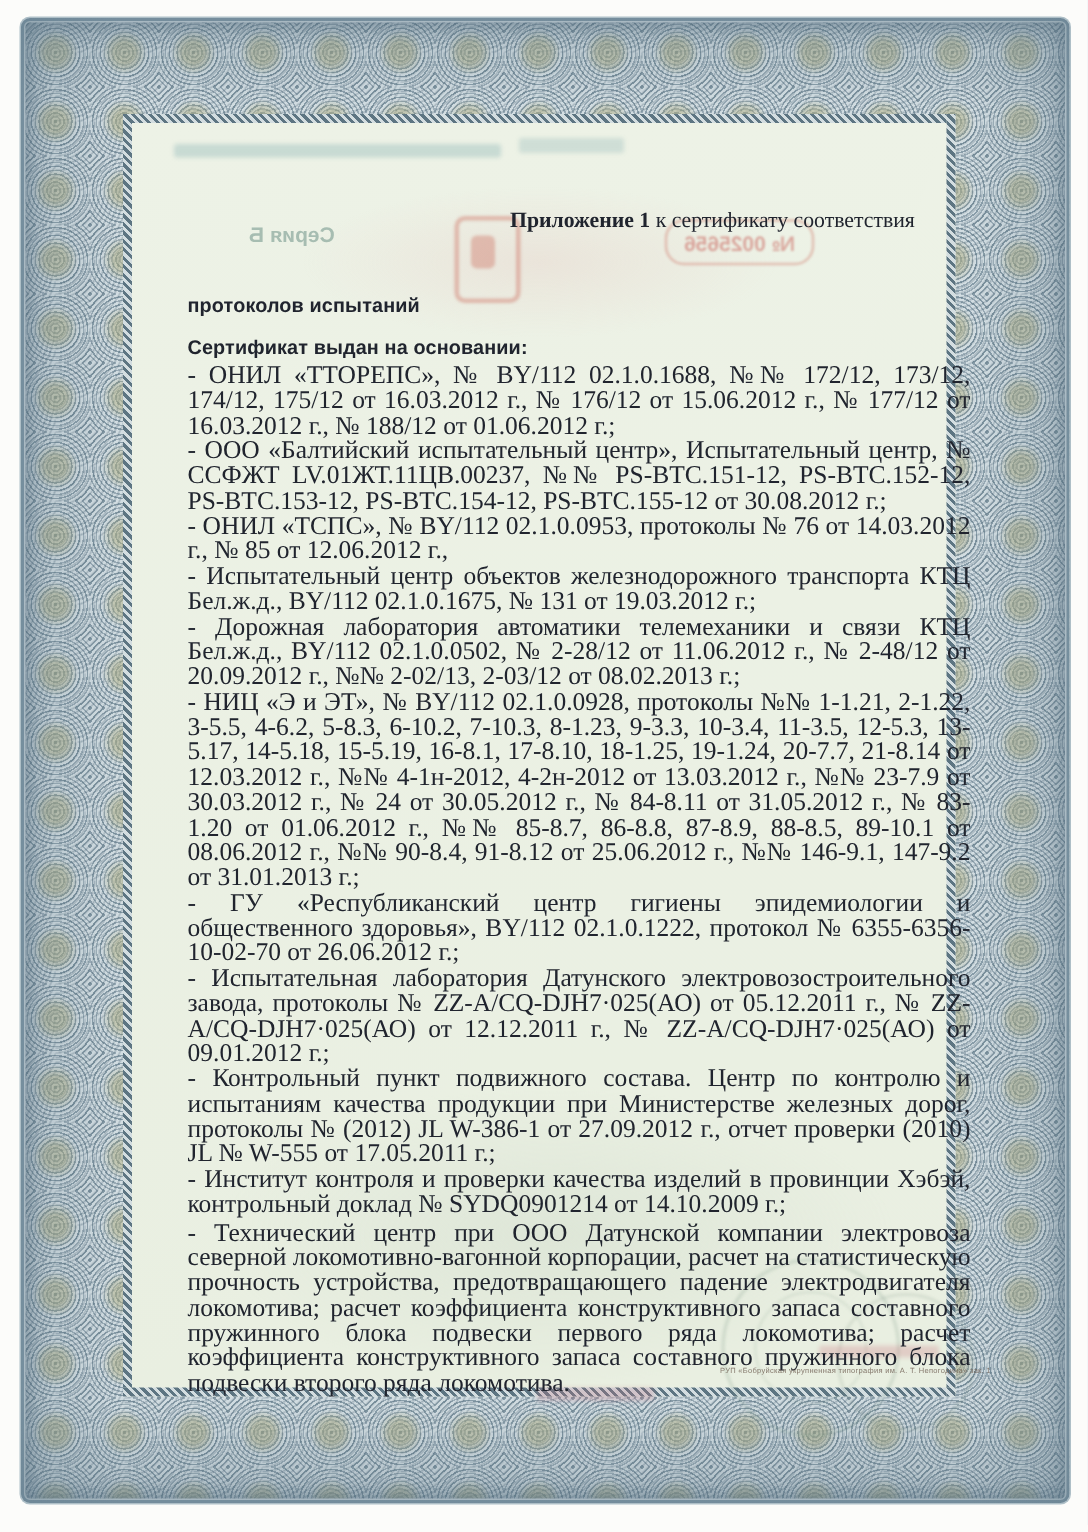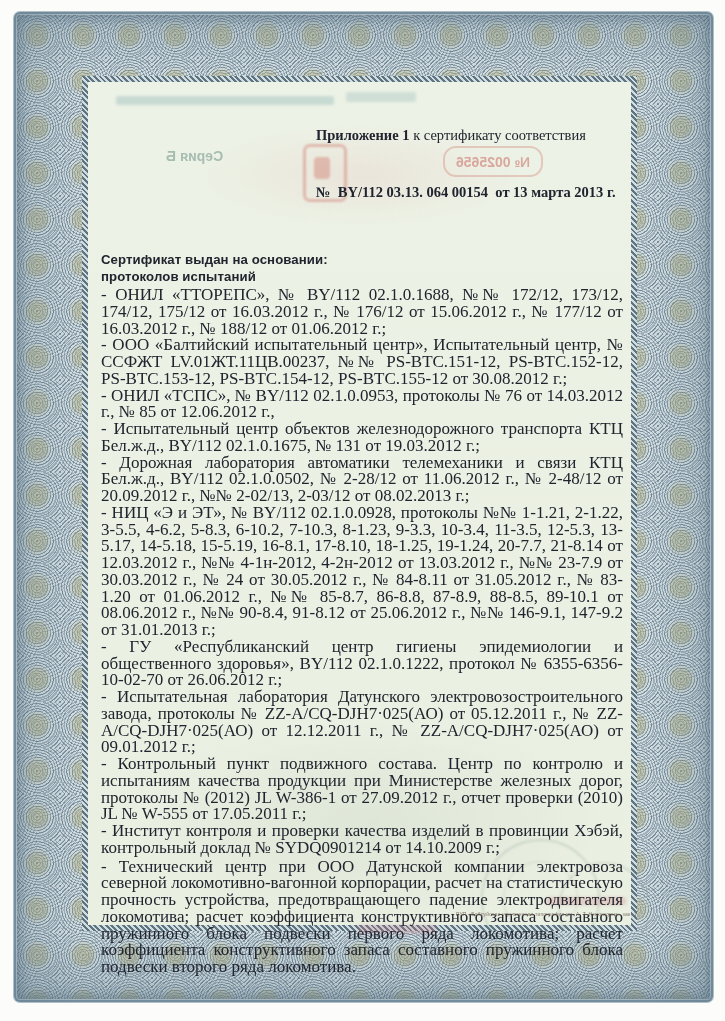--- a/index.html
+++ b/index.html
@@ -44,22 +44,23 @@
     border:6px solid #8096a2;
     border-image:repeating-linear-gradient(45deg,#5d7582 0 2px,#d3dde0 2px 4px) 6;
     background:
       radial-gradient(ellipse 220px 70px at 50% 11%, rgba(226,180,178,.22), rgba(226,180,178,0) 72%),
       radial-gradient(ellipse 320px 140px at 52% 88%, rgba(186,203,184,.25), rgba(186,203,184,0) 72%),
       linear-gradient(#edf2e6,#e9efe1);
   }
   .content{
     position:relative; width:100%; height:100%;
     box-sizing:border-box;
-    padding:6px 8px 0 13px;
+    padding:18px 8px 0 13px;
     color:#20242e;
+    margin-left:24px;
   }
 
   
   .header-block{
     margin-left:215px;
     font-size:14.5px; line-height:19px;
     white-space:pre-wrap;
   }
   .hl-bold{font-weight:bold;}
   .sheets-line{font-weight:normal;}
@@ -153,25 +154,24 @@
     </div>
     <div class="st st-stamp1"></div>
     <div class="st st-stamp2"></div>
     <div class="st st-bar st-pink1"></div>
     <div class="st st-bar st-pink2"></div>
 
     <div class="content">
 
       <div class="header-block">
         <div><span class="hl-bold">Приложение 1</span><span> к сертификату соответствия</span></div>
-        <div class="hl-bold">№  BY/112 03.13. 064 00154  от 13 марта 2013 г.</div>
       </div>
 
+      <div class="sans-bold">протоколов  испытаний</div>
       <div class="sans-bold basis-heading">Сертификат выдан на основании:</div>
-      <div class="sans-bold">протоколов  испытаний</div>
 
       <div class="body-text">
 
       <p>- ОНИЛ «ТТОРЕПС», № BY/112 02.1.0.1688, №№ 172/12, 173/12, 174/12, 175/12 от 16.03.2012 г., № 176/12 от 15.06.2012 г., № 177/12 от 16.03.2012 г., № 188/12 от 01.06.2012 г.;</p>
           <p>- ООО «Балтийский испытательный центр», Испытательный центр, № ССФЖТ LV.01ЖТ.11ЦВ.00237, №№ PS-BTC.151-12, PS-BTC.152-12, PS-BTC.153-12, PS-BTC.154-12, PS-BTC.155-12 от 30.08.2012 г.;</p>
           <p>- ОНИЛ «ТСПС», № BY/112 02.1.0.0953, протоколы № 76 от 14.03.2012 г., № 85 от 12.06.2012 г.,</p>
           <p>- Испытательный центр объектов железнодорожного транспорта КТЦ Бел.ж.д., BY/112 02.1.0.1675, № 131 от 19.03.2012 г.;</p>
           <p>- Дорожная лаборатория автоматики телемеханики и связи КТЦ Бел.ж.д., BY/112 02.1.0.0502, № 2-28/12 от 11.06.2012 г., № 2-48/12 от 20.09.2012 г., №№ 2-02/13, 2-03/12 от 08.02.2013 г.;</p>
           <p>- НИЦ «Э и ЭТ», № BY/112 02.1.0.0928, протоколы №№ 1-1.21,  2-1.22, 3-5.5, 4-6.2, 5-8.3, 6-10.2, 7-10.3, 8-1.23, 9-3.3, 10-3.4, 11-3.5, 12-5.3, 13-5.17, 14-5.18, 15-5.19, 16-8.1, 17-8.10, 18-1.25, 19-1.24, 20-7.7, 21-8.14 от 12.03.2012 г.,  №№ 4-1н-2012, 4-2н-2012 от 13.03.2012 г., №№ 23-7.9 от 30.03.2012 г., № 24 от 30.05.2012 г., № 84-8.11 от 31.05.2012 г., № 83-1.20 от 01.06.2012 г., №№ 85-8.7, 86-8.8, 87-8.9, 88-8.5, 89-10.1 от 08.06.2012 г., №№ 90-8.4, 91-8.12 от 25.06.2012 г., №№ 146-9.1, 147-9.2 от 31.01.2013 г.;</p>
           <p>- ГУ «Республиканский центр гигиены эпидемиологии и общественного здоровья», BY/112 02.1.0.1222, протокол № 6355-6356-10-02-70 от 26.06.2012 г.;</p>

